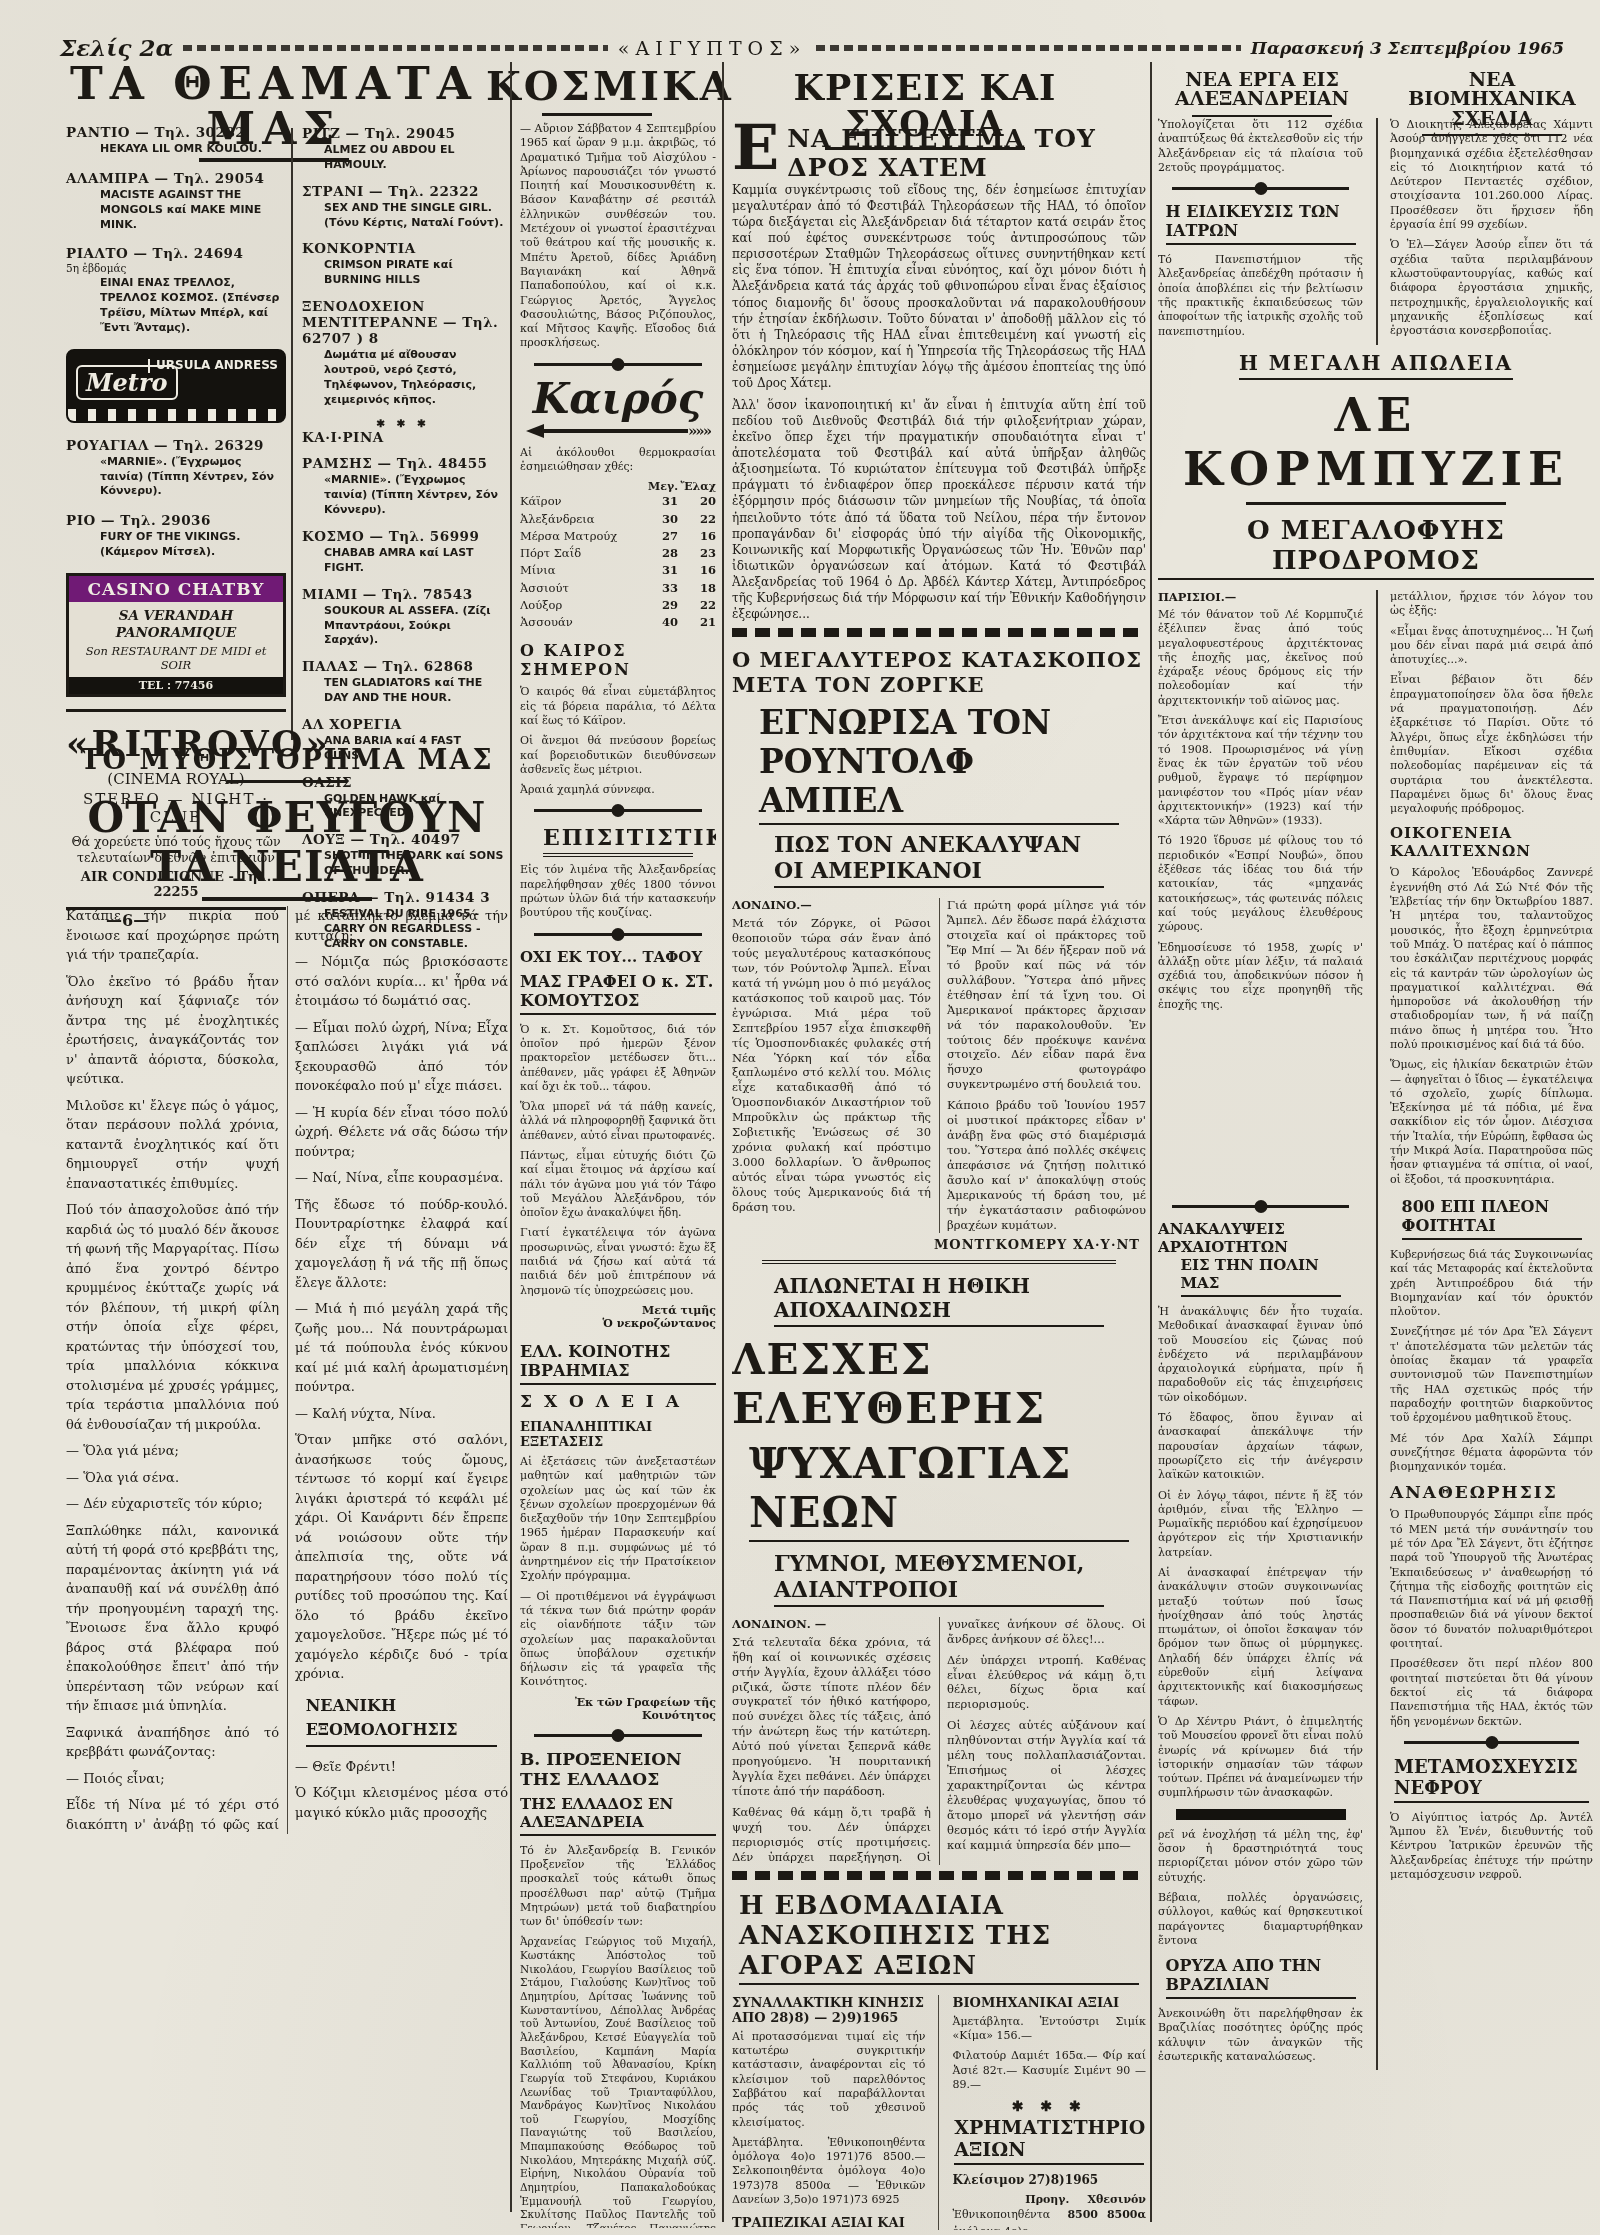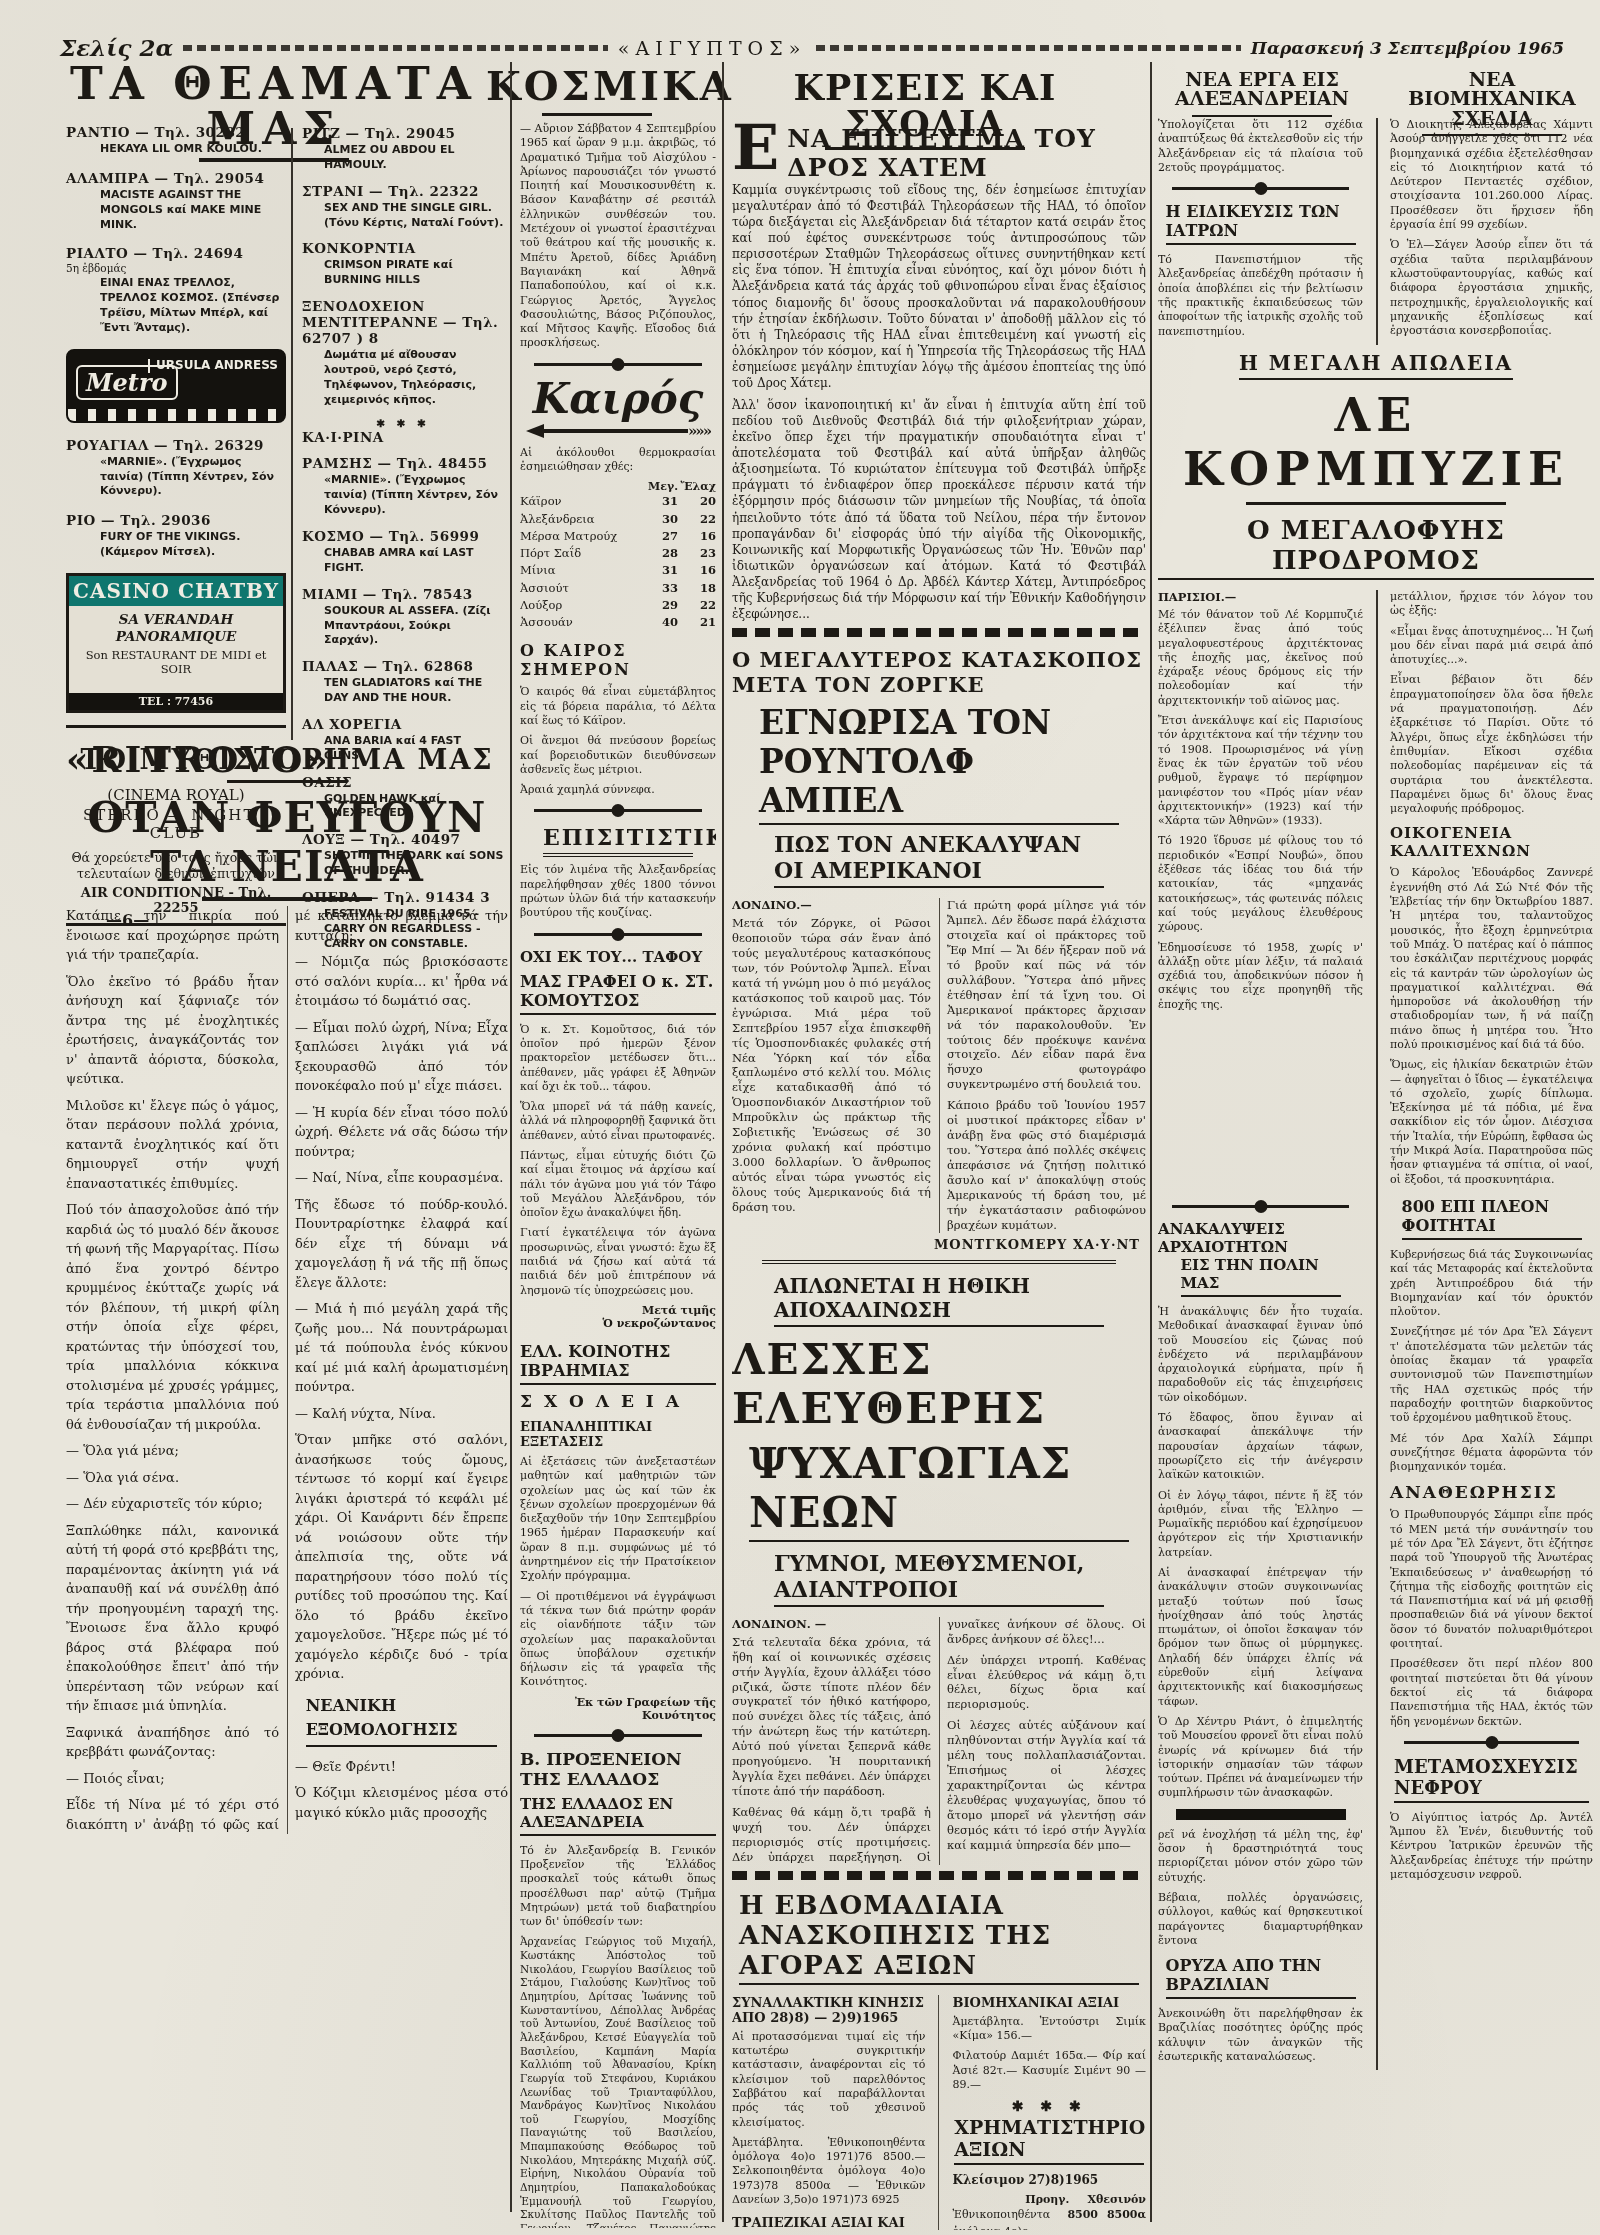--- a/index.html
+++ b/index.html
@@ -33,23 +33,23 @@
   .cin{margin:0 0 13px}
   .cin-name{font-weight:bold;font-size:13.5px;letter-spacing:.5px}
   .cin-note{font-size:10.5px;margin:1px 0 0}
   .cin-films{font-family:"DejaVu Sans",sans-serif;font-weight:bold;font-size:11px;line-height:1.35;margin:2px 0 0 34px;text-align:left}
   
   .metro-ad{background:#14120e;border-radius:8px;color:#efece2;height:70px;margin:4px 0 14px;position:relative;overflow:hidden;border:2px solid #14120e}
   .metro-word{position:absolute;left:8px;top:14px;font-style:italic;font-weight:bold;font-size:24px;border:2px solid #efece2;border-radius:6px;padding:1px 8px}
   .metro-star{position:absolute;right:6px;top:8px;font-family:"DejaVu Sans",sans-serif;font-weight:bold;font-size:12px;text-align:right;line-height:1.15;border-left:2px solid #efece2;padding-left:6px}
   .metro-strip{position:absolute;left:0;right:0;bottom:0;height:12px;background:repeating-linear-gradient(90deg,#efece2 0 8px,#14120e 8px 20px)}
   .casino-ad{border:3px solid #1d1a15;margin:2px 0 12px;text-align:center;background:#e4e0d4}
-  .casino-top{background:#0f766e;color:#efece2;font-weight:bold;font-size:20px;letter-spacing:1px;padding:3px 0}
+  .casino-top{background:#701a75;color:#efece2;font-weight:bold;font-size:17px;letter-spacing:1px;padding:3px 0}
   .casino-mid{font-style:italic;font-weight:bold;font-size:13.5px;line-height:1.25;padding:5px 2px 1px}
-  .casino-sub{font-size:11.5px;padding:2px 2px 17px}
+  .casino-sub{font-style:italic;font-size:11.5px;padding:2px 2px 5px}
   .casino-tel{background:#14120e;color:#efece2;font-weight:bold;font-size:11px;padding:2px 0}
   .ritrovo{border-top:3px solid #1d1a15;border-bottom:3px solid #1d1a15;text-align:center;padding:10px 0 8px;margin-top:10px}
   .ritrovo-title{font-size:36px;font-weight:bold;letter-spacing:3px}
   .ritrovo-l1{font-size:15px;margin-top:6px}
   .ritrovo-l2{font-size:15px;letter-spacing:2px;margin-top:2px}
   .ritrovo-l3{font-size:12.5px;margin:8px 4px 0;line-height:1.3}
   .ritrovo-l4{font-size:13px;font-weight:bold;margin-top:3px}
   
   .kairos{margin:10px 0 6px;text-align:center}
   .kairos-word{font-size:42px;font-weight:bold;font-style:italic;line-height:1}

